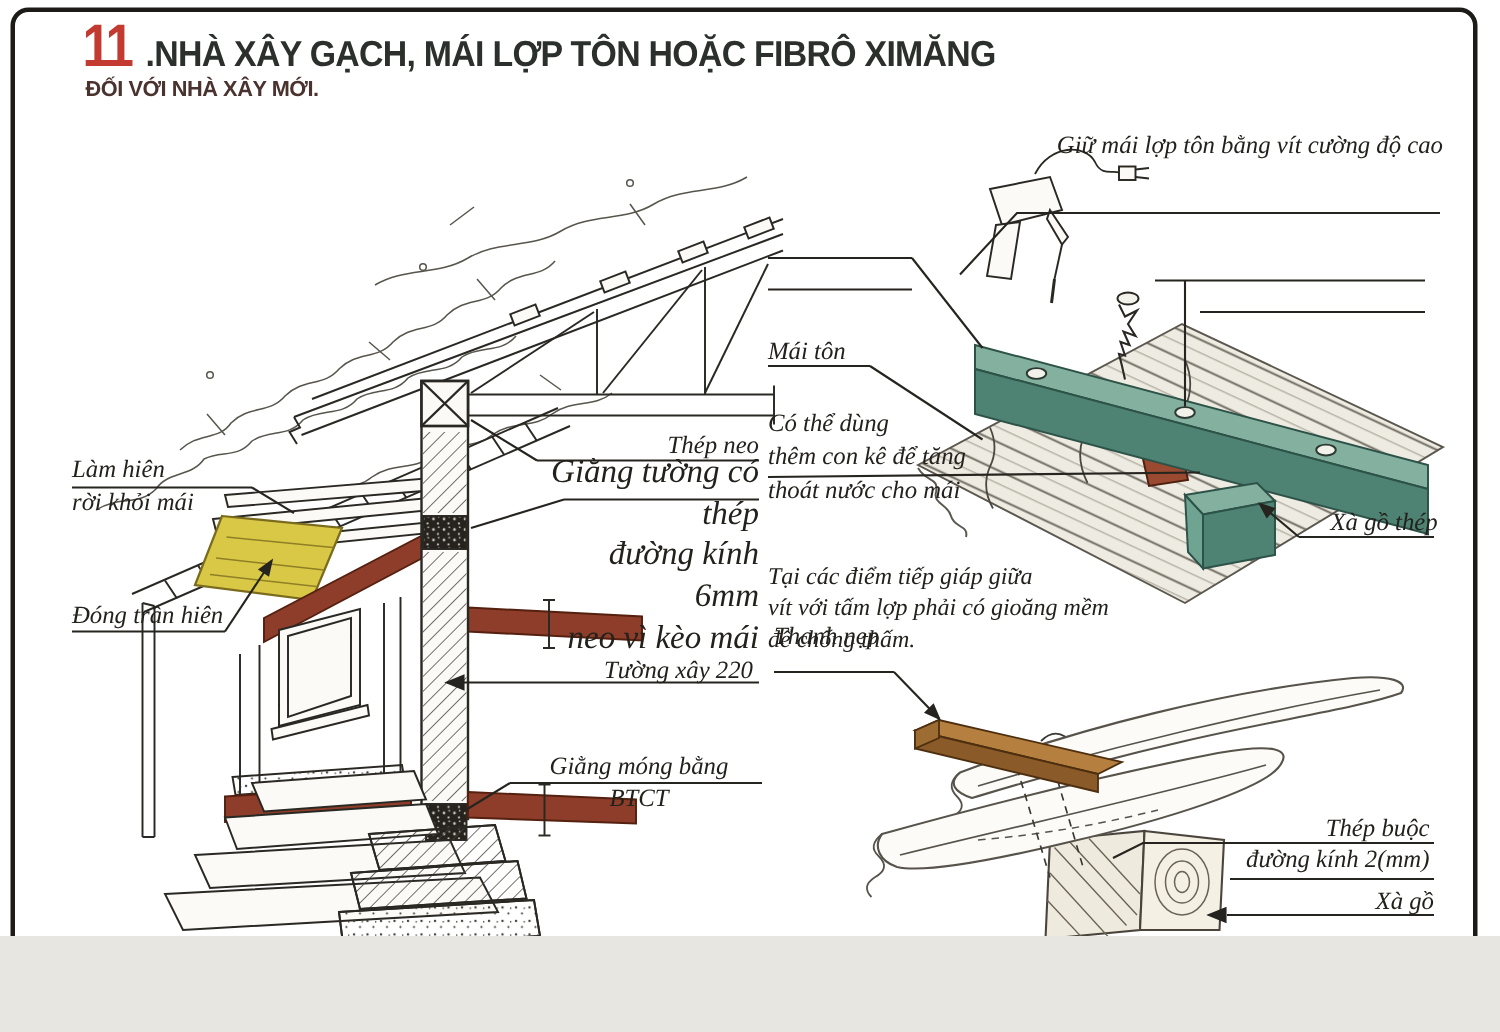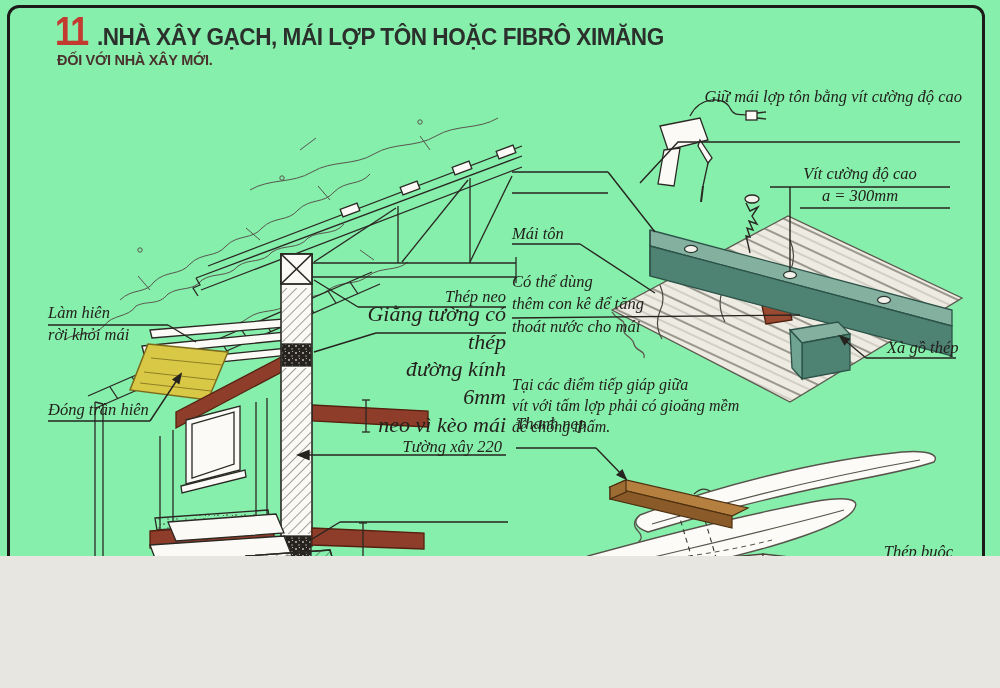--- a/index.html
+++ b/index.html
@@ -1,16 +1,16 @@
 <!DOCTYPE html>
 <html style="--accent-red: #c23a30; --steel-teal: #6fa392; --steel-teal-dark: #4e8273; --beam-brown: #8e3d2a; --ceiling-yellow: #d9c845; --wood-brown: #b5803f; --ink: #2a2823; --paper: #fbfaf6;"><head>
 <meta charset="utf-8">
 <style>
   html,body{margin:0;padding:0;background:#e8e6e0;}
-  #stage{position:relative;width:1000px;height:556px;background:#86efac;overflow:hidden;
+  #stage{position:relative;width:1000px;height:624px;background:#ffffff;overflow:hidden;
          font-family:"Liberation Serif",serif;}
   #frame{position:absolute;left:7px;top:5px;width:972px;height:666px;
          border:3px solid #1c1b18;border-bottom-width:6px;border-radius:12px;pointer-events:none;}
   svg{position:absolute;left:0;top:0;}
   .lbl{position:absolute;font-family:"Liberation Serif",serif;font-style:italic;font-weight:normal;
        color:#23211c;white-space:pre-line;font-size:16.5px;line-height:1.28;}
   #title-row{position:absolute;left:55px;top:12px;display:flex;align-items:flex-start;}
   #t-num{font-family:"Liberation Sans",sans-serif;font-weight:bold;font-size:40px;
          color:var(--accent-red,#c23a30);line-height:0.95;letter-spacing:-2px;
          transform:scaleX(0.85);transform-origin:left top;}
@@ -280,30 +280,29 @@
   <div id="t-sub">ĐỐI VỚI NHÀ XÂY MỚI.</div>
 
   <div class="lbl" style="left:662px;top:86px;width:300px;text-align:right;">Giữ mái lợp tôn bằng vít cường độ cao</div>
   <div class="lbl" style="left:512px;top:223px;">Mái tôn</div>
   <div class="lbl" style="left:512px;top:271px;line-height:1.36;">Có thể dùng
 thêm con kê để tăng
 thoát nước cho mái</div>
   <div class="lbl" style="left:512px;top:347px;font-size:16px;line-height:1.3;margin-top:28px;">Tại các điểm tiếp giáp giữa
 vít với tấm lợp phải có gioăng mềm
 để chống thấm.</div>
-  <div class="lbl" style="left:770px;top:163px;width:180px;text-align:center;line-height:1.33;">Vít cường độ cao
-a = 300mm</div>
   <div class="lbl" style="left:866px;top:337px;margin-left:21px;">Xà gồ thép</div>
   <div class="lbl" style="left:48px;top:302px;line-height:1.32;">Làm hiên
 rời khỏi mái</div>
   <div class="lbl" style="left:48px;top:399px;">Đóng trần hiên</div>
   <div class="lbl" style="left:406px;top:286px;width:100px;text-align:right;">Thép neo</div>
   <div class="lbl" style="left:366px;top:300px;width:140px;text-align:right;font-size:22px;line-height:1.26;">Giằng tường có thép
 đường kính 6mm
 neo vì kèo mái</div>
   <div class="lbl" style="left:402px;top:436px;width:100px;text-align:right;">Tường xây 220</div>
+  <div class="lbl" style="left:345px;top:500px;width:162px;text-align:center;">Giằng móng bằng BTCT</div>
   <div class="lbl" style="left:516px;top:413px;">Thanh nẹp</div>
   <div class="lbl" style="left:778px;top:541px;width:175px;text-align:right;line-height:1.3;">Thép buộc
 đường kính 2(mm)</div>
   <div class="lbl" style="left:856px;top:590px;width:100px;text-align:right;">Xà gồ</div>
 
   <div id="frame"></div>
 </div>
 
 </body></html>

